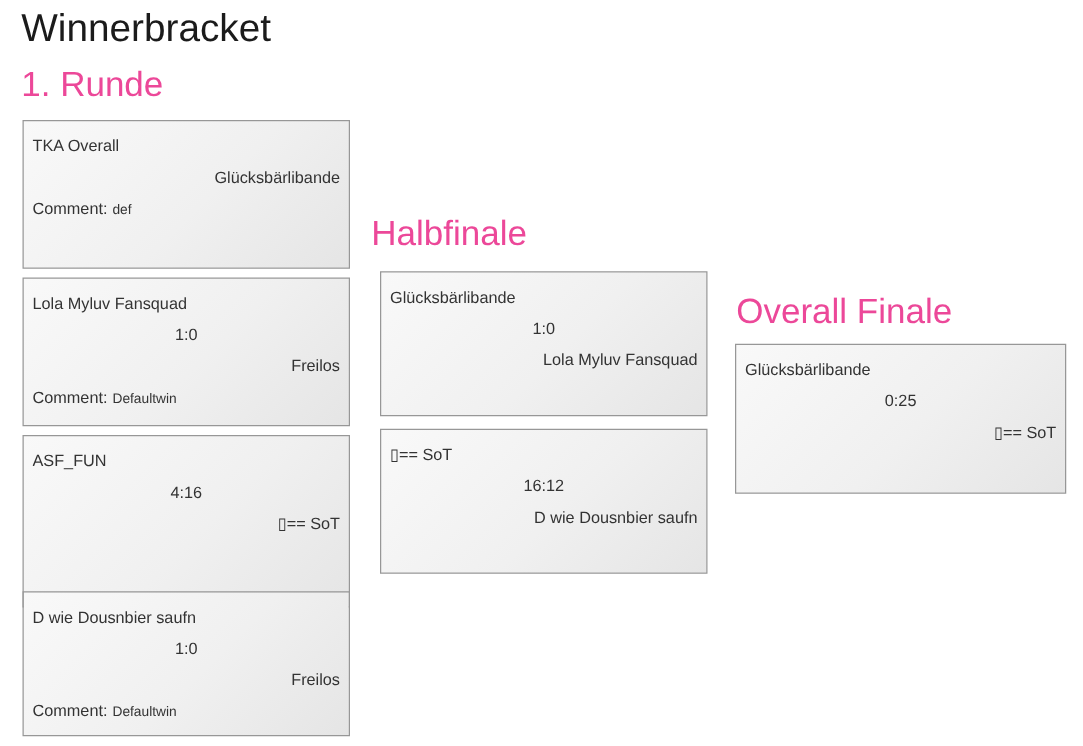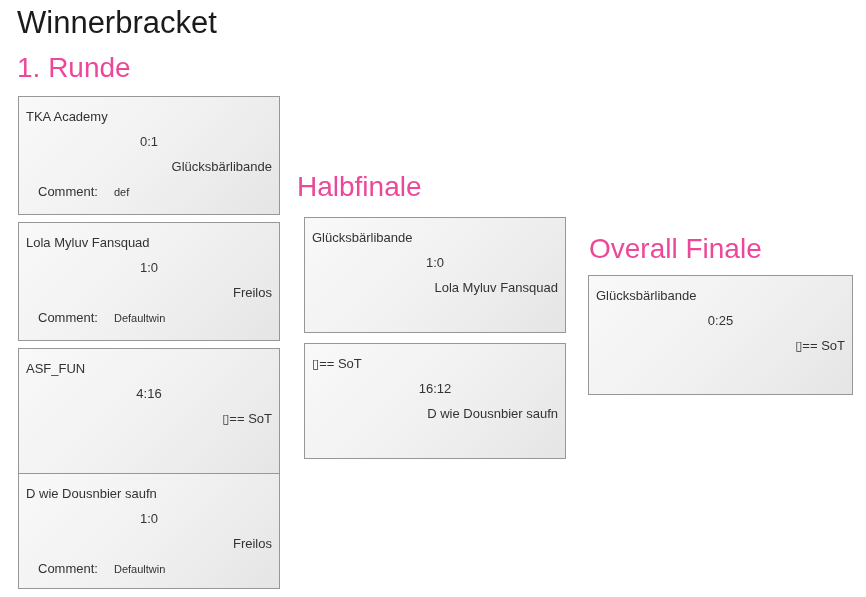--- a/index.html
+++ b/index.html
@@ -47,37 +47,36 @@
   .match.m4  { left: 18px;  top: 473px; height: 116px; }
   .match.hf1 { left: 304px; top: 217px; height: 116px; }
   .match.hf2 { left: 304px; top: 343px; height: 116px; }
   .match.of1 { left: 588px; top: 275px; width: 265px; height: 120px; }
 
   .row { height: 25px; line-height: 25px; white-space: nowrap; overflow: hidden; }
   .row.t1    { text-align: left;   }
   .row.score { text-align: center; }
   .row.t2    { text-align: right;  }
   .row.comment { text-align: left; }
-  .comment .clabel { font-size: 13px; margin-left: 12px; }
-  .comment .cvalue { font-size: 11px; margin-left: 16px; }
+  .comment .clabel { font-size: 13px; }
+  .comment .cvalue { font-size: 11px; margin-left: 4px; }
 </style>
 </head>
 <body>
 
 <div class="stage">
 
   <div class="page-title">Winnerbracket</div>
 
   <div class="round-title r1">1. Runde</div>
   <div class="round-title r2">Halbfinale</div>
   <div class="round-title r3">Overall Finale</div>
 
   <div class="match m1">
-    <div class="row t1">TKA Academy</div>
-    <div class="row score">0:1</div>
+    <div class="row t1">TKA Overall</div>
     <div class="row t2">Glücksbärlibande</div>
     <div class="row comment">
       <span class="clabel">Comment:</span><span class="cvalue">def</span>
     </div>
   </div>
 
   <div class="match m2">
     <div class="row t1">Lola Myluv Fansquad</div>
     <div class="row score">1:0</div>
     <div class="row t2">Freilos</div>

